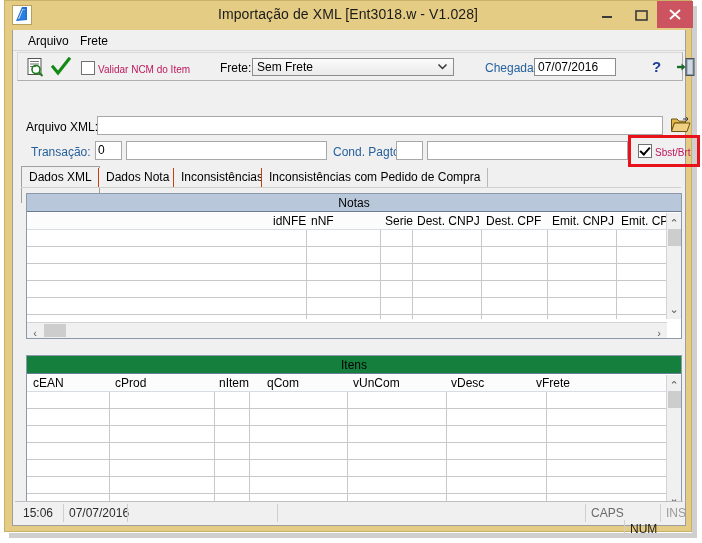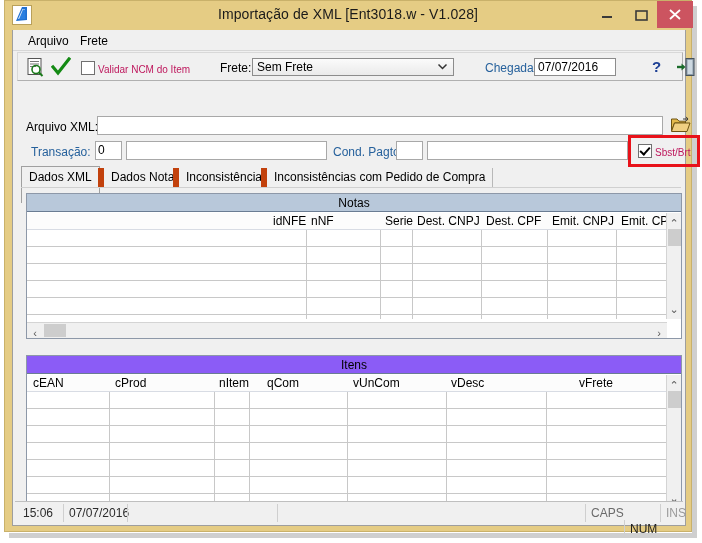--- a/index.html
+++ b/index.html
@@ -271,21 +271,21 @@
     width: 660px; height: 21px;
   }
   .tab {
     position: absolute;
     top: 2px;
     height: 19px;
     font-size: 12px;
     color: #000;
     padding: 2px 7px 0 7px;
     box-sizing: border-box;
-    border-left: 6px solid #c2410c;
+    border-left: 1px solid #c2410c;
     border-right: 1px solid #b8b8b8;
     background: #f0f0f0;
     cursor: default;
     white-space: nowrap;
   }
   .tab.active {
     top: 0px;
     height: 37px;
     border-top: 1px solid #a0a0a0;
     border-left: 1px solid #a0a0a0;
@@ -317,21 +317,21 @@
     width: 100%; height: 18px;
     background: #a8bcd4;
     color: #000;
     font-size: 12px;
     text-align: center;
     line-height: 18px;
     border-bottom: 1px solid #6a7c93;
     box-sizing: border-box;
   }
   .panel-notas .panel-title { background: #b8c8da; }
-  .panel-itens .panel-title { background: #8b5cf6; }
+  .panel-itens .panel-title { background: #15803d; }
 
   
   .grid-head {
     position: absolute;
     left: 0; top: 19px;
     height: 17px;
     width: 100%;
     background: #fcfcfc;
     border-bottom: 1px solid #d8dce4;
     box-sizing: border-box;
@@ -627,21 +627,21 @@
       <div class="panel panel-itens">
         <div class="panel-title">Itens</div>
 
         <div class="grid-head">
           <div class="gh" style="left:6px;">cEAN</div>
           <div class="gh" style="left:88px;">cProd</div>
           <div class="gh" style="left:192px;">nItem</div>
           <div class="gh" style="left:240px;">qCom</div>
           <div class="gh" style="left:326px;">vUnCom</div>
           <div class="gh" style="left:424px;">vDesc</div>
-          <div class="gh" style="left:552px;text-align:right;">vFrete</div>
+          <div class="gh" style="left:509px;text-align:right;">vFrete</div>
         </div>
 
         <div class="grid-body">
           <div class="grow" style="top:0px;"></div>
           <div class="grow" style="top:17px;"></div>
           <div class="grow" style="top:34px;"></div>
           <div class="grow" style="top:51px;"></div>
           <div class="grow" style="top:68px;"></div>
           <div class="grow" style="top:85px;"></div>
           <div class="grow" style="top:102px;"></div>

